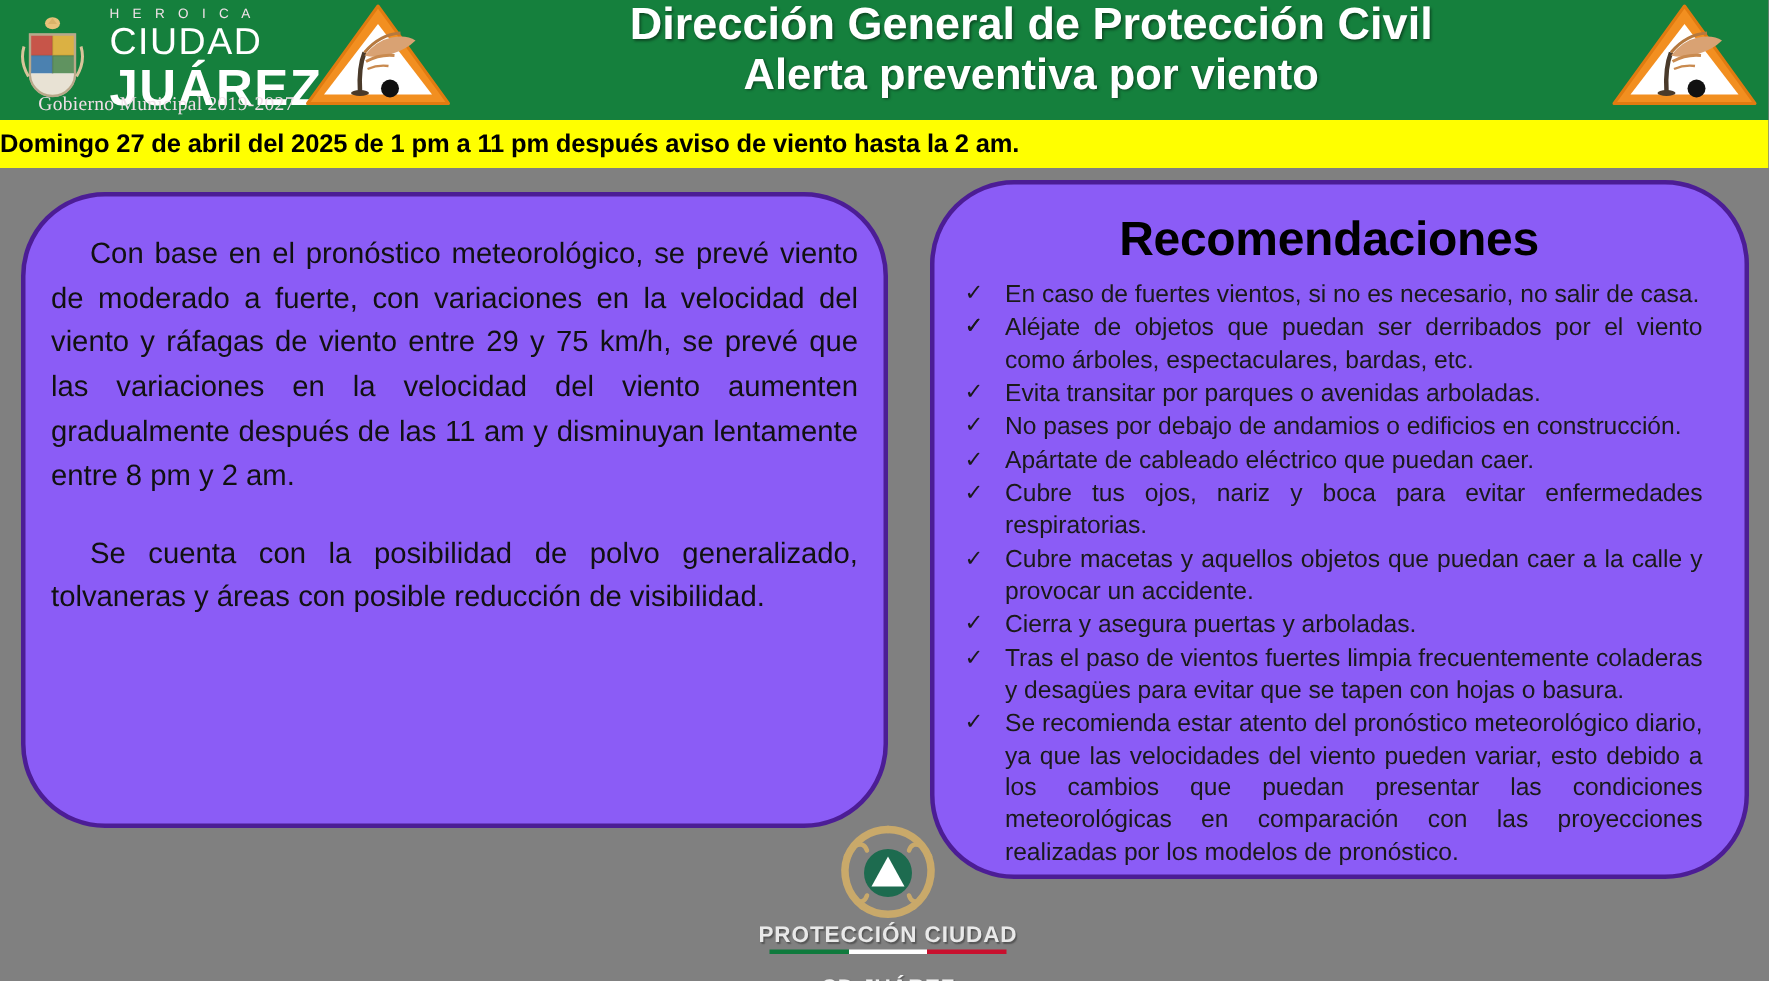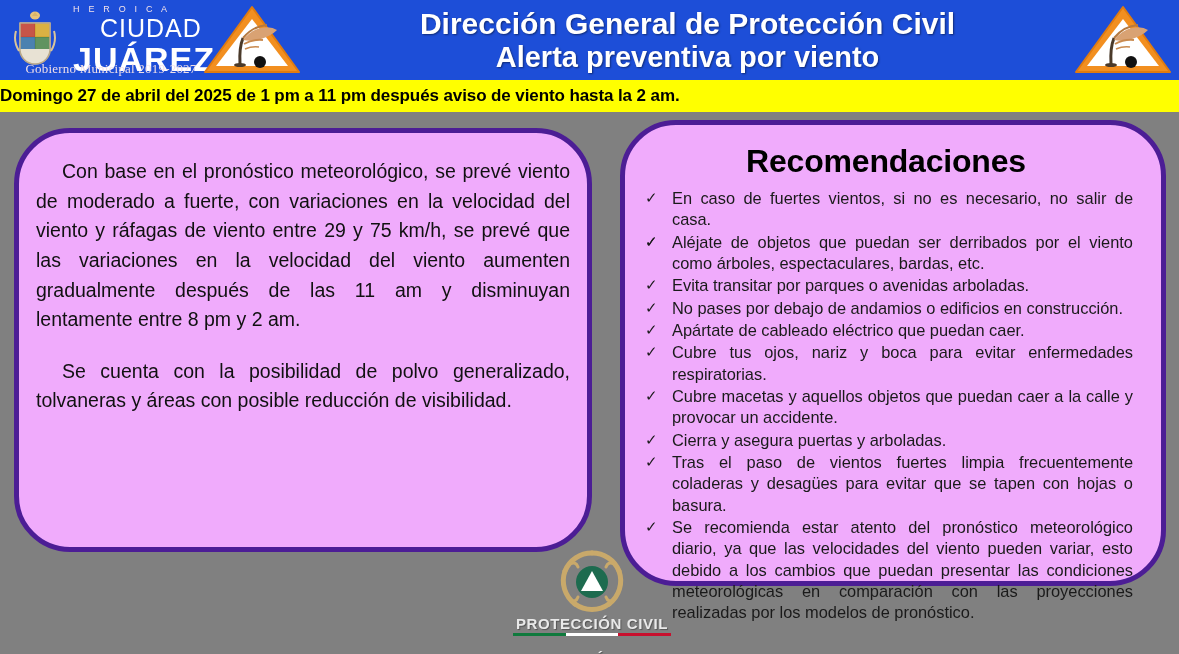--- a/index.html
+++ b/index.html
@@ -14,23 +14,23 @@
     overflow: hidden;
     position: relative;
   }
 
   
   .header {
     position: absolute;
     left: 0; top: 0;
     width: 1179px;
     height: 80px;
-    background: #1d4ed8;
-    display: flex;
-    align-items: center;
+    background: #15803d;
+    display: flex;
+    align-items: flex-start;
   }
   .brand {
     width: 196px;
     height: 80px;
     display: flex;
     align-items: center;
     justify-content: flex-start;
     padding-left: 12px;
     box-sizing: border-box;
   }
@@ -58,21 +58,20 @@
     letter-spacing: 3.2px;
     color: #f3e2ea;
     font-weight: 400;
   }
   .w-ciudad {
     font-size: 25px;
     letter-spacing: 1px;
     color: #ffffff;
     font-weight: 300;
     margin-top: 2px;
-    margin-left: 27px;
   }
   .w-juarez {
     font-size: 34px;
     letter-spacing: 1px;
     color: #ffffff;
     font-weight: bold;
     margin-top: 1px;
   }
   .w-gobierno {
     position: absolute;
@@ -123,22 +122,22 @@
   .banner-text {
     font-size: 17px;
     font-weight: bold;
     color: #000000;
     letter-spacing: -.1px;
   }
 
   
   .panel {
     position: absolute;
-    background: #f0abfc;
-    border: 5px solid #4c1d95;
+    background: #8b5cf6;
+    border: 3px solid #4c1d95;
     box-sizing: border-box;
   }
   .panel-left {
     left: 14px;
     top: 128px;
     width: 578px;
     height: 424px;
     border-radius: 56px;
     padding: 24px 17px 10px 17px;
   }
@@ -340,20 +339,20 @@
     </g>
     <g fill="none" stroke="#c9a96a" stroke-width="3" stroke-linecap="round">
       <path d="M14 16 q6 -3 8 3"></path>
       <path d="M58 16 q-6 -3 -8 3"></path>
       <path d="M14 52 q6 3 8 -3"></path>
       <path d="M58 52 q-6 3 -8 -3"></path>
     </g>
     <circle cx="36" cy="34" r="16" fill="#1d6b4f"></circle>
     <path d="M36 23 L47 43 L25 43 Z" fill="#ffffff"></path>
   </svg>
-  <div class="pc-name">PROTECCIÓN CIVIL</div>
+  <div class="pc-name">PROTECCIÓN CIUDAD</div>
   <div class="pc-rule">
     <i style="background:#0f7a3d"></i>
       <i style="background:#ffffff"></i>
       <i style="background:#c8102e"></i>
   </div>
   <div class="pc-city">CD.JUÁREZ</div>
 </div>
 
 </body></html>

